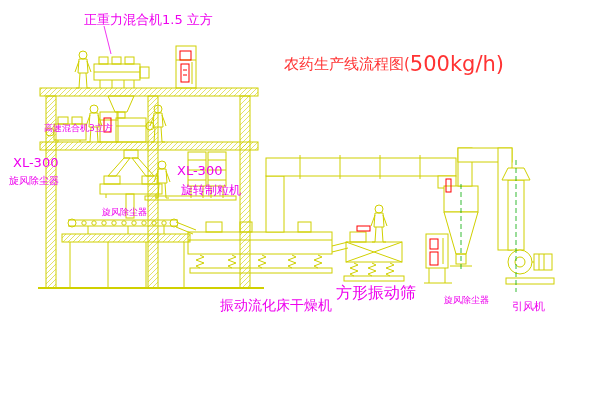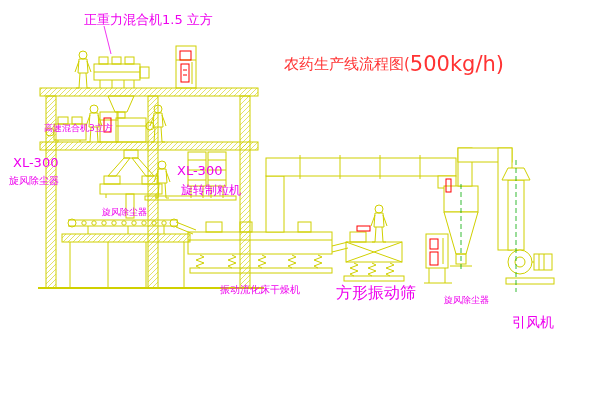--- a/index.html
+++ b/index.html
@@ -229,17 +229,17 @@
     <span class="t-cap">500kg/h)</span>
   </div>
 
   <div class="lbl" style="left:84px;top:13px;font-size:13px">正重力混合机1.5 立方</div>
   <div class="lbl" style="left:44px;top:124px;font-size:9px">高速混合机3立方</div>
   <div class="lbl" style="left:13px;top:156px;font-size:13px">XL-300</div>
   <div class="lbl" style="left:9px;top:176px;font-size:10px">旋风除尘器</div>
   <div class="lbl" style="left:177px;top:164px;font-size:13px">XL-300</div>
   <div class="lbl" style="left:181px;top:184px;font-size:12px">旋转制粒机</div>
   <div class="lbl" style="left:102px;top:208px;font-size:9px">旋风除尘器</div>
-  <div class="lbl" style="left:220px;top:285px;font-size:10px">振动流化床干燥机</div>
+  <div class="lbl" style="left:220px;top:298px;font-size:14px">振动流化床干燥机</div>
   <div class="lbl" style="left:336px;top:285px;font-size:16px">方形振动筛</div>
   <div class="lbl" style="left:444px;top:296px;font-size:9px">旋风除尘器</div>
-  <div class="lbl" style="left:512px;top:315px;font-size:14px">引风机</div>
+  <div class="lbl" style="left:512px;top:301px;font-size:11px">引风机</div>
 </div>
 
 </body></html>

